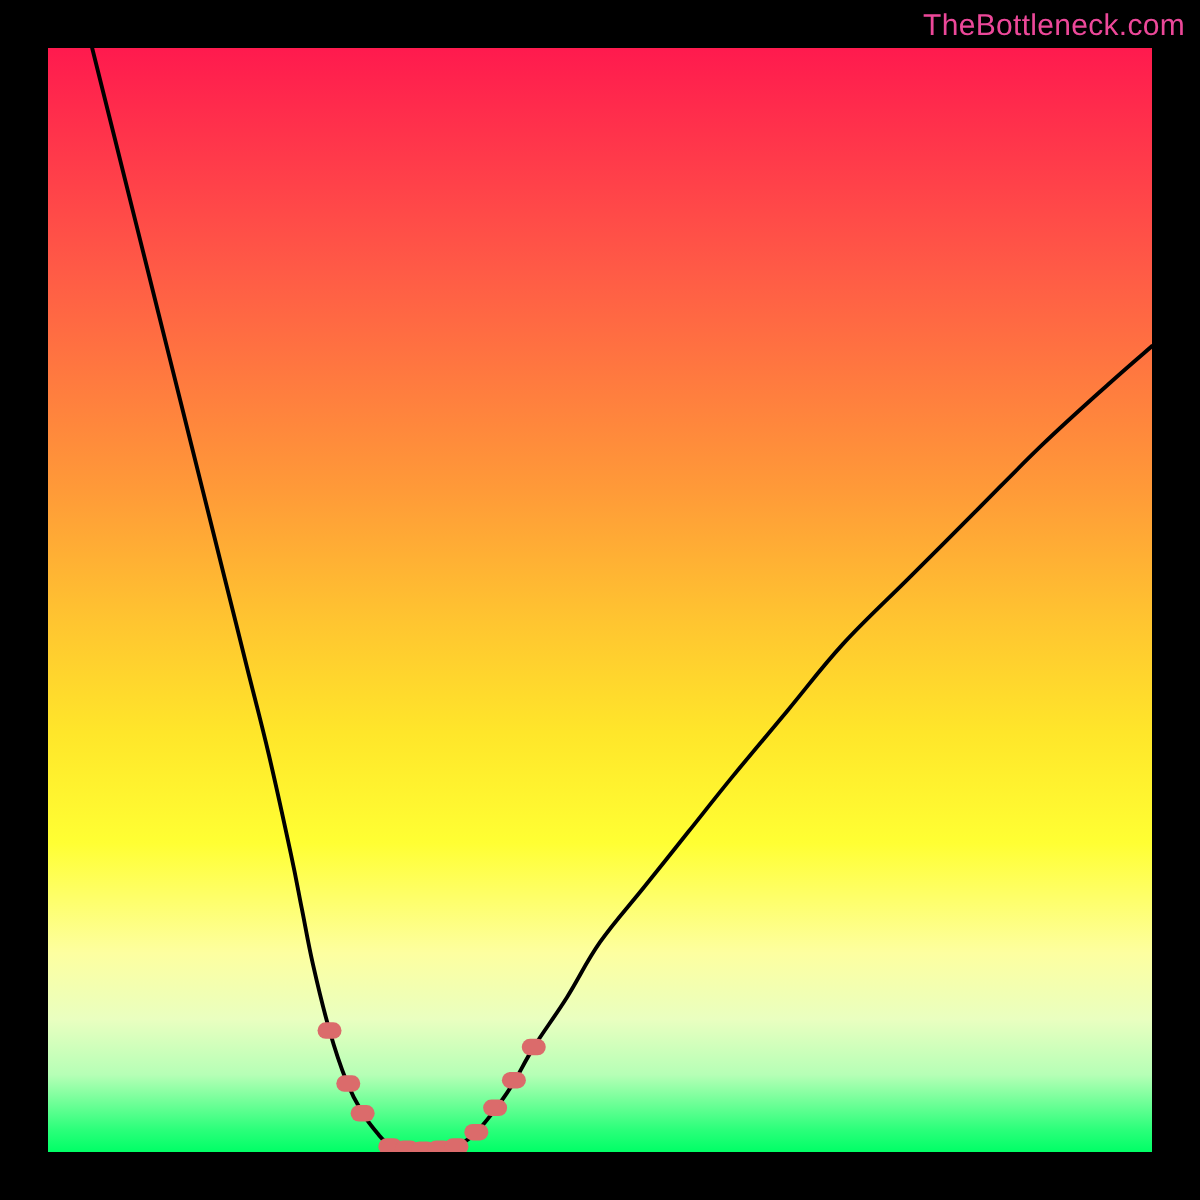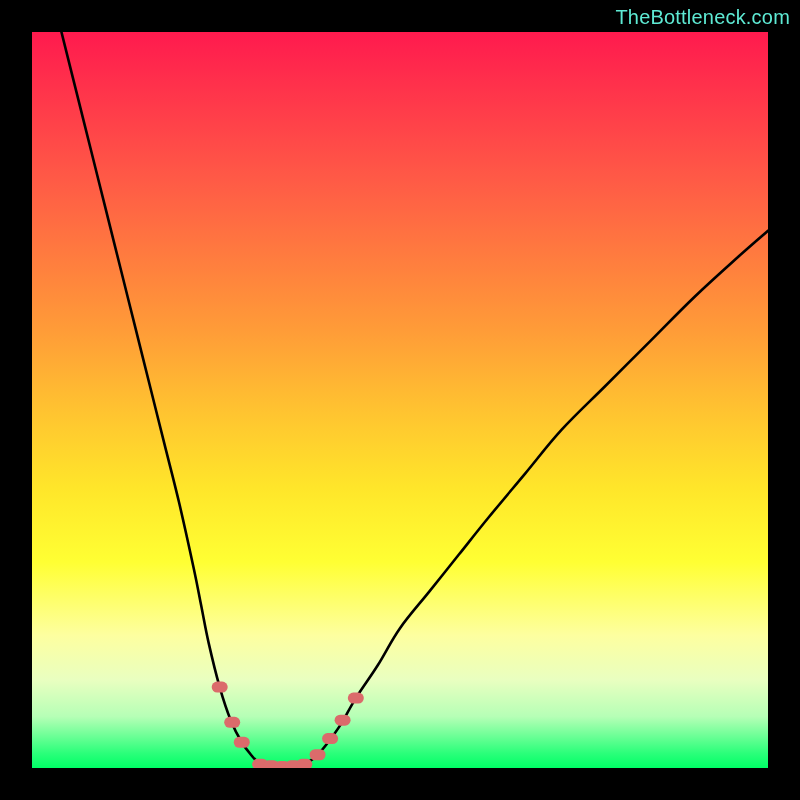--- a/index.html
+++ b/index.html
@@ -44,21 +44,21 @@
     position: absolute;
     left: 0;
     top: 0;
     width: 736px;
     height: 736px;
   }
   .attribution {
     position: absolute;
     top: 6px;
     right: 10px;
-    color: #5eead4;
+    color: #ec4899;
     font-size: 20px;
     letter-spacing: 0.2px;
   }
 </style>
 </head>
 <body>
 
 <div class="stage">
 
   <div class="plot-area">

